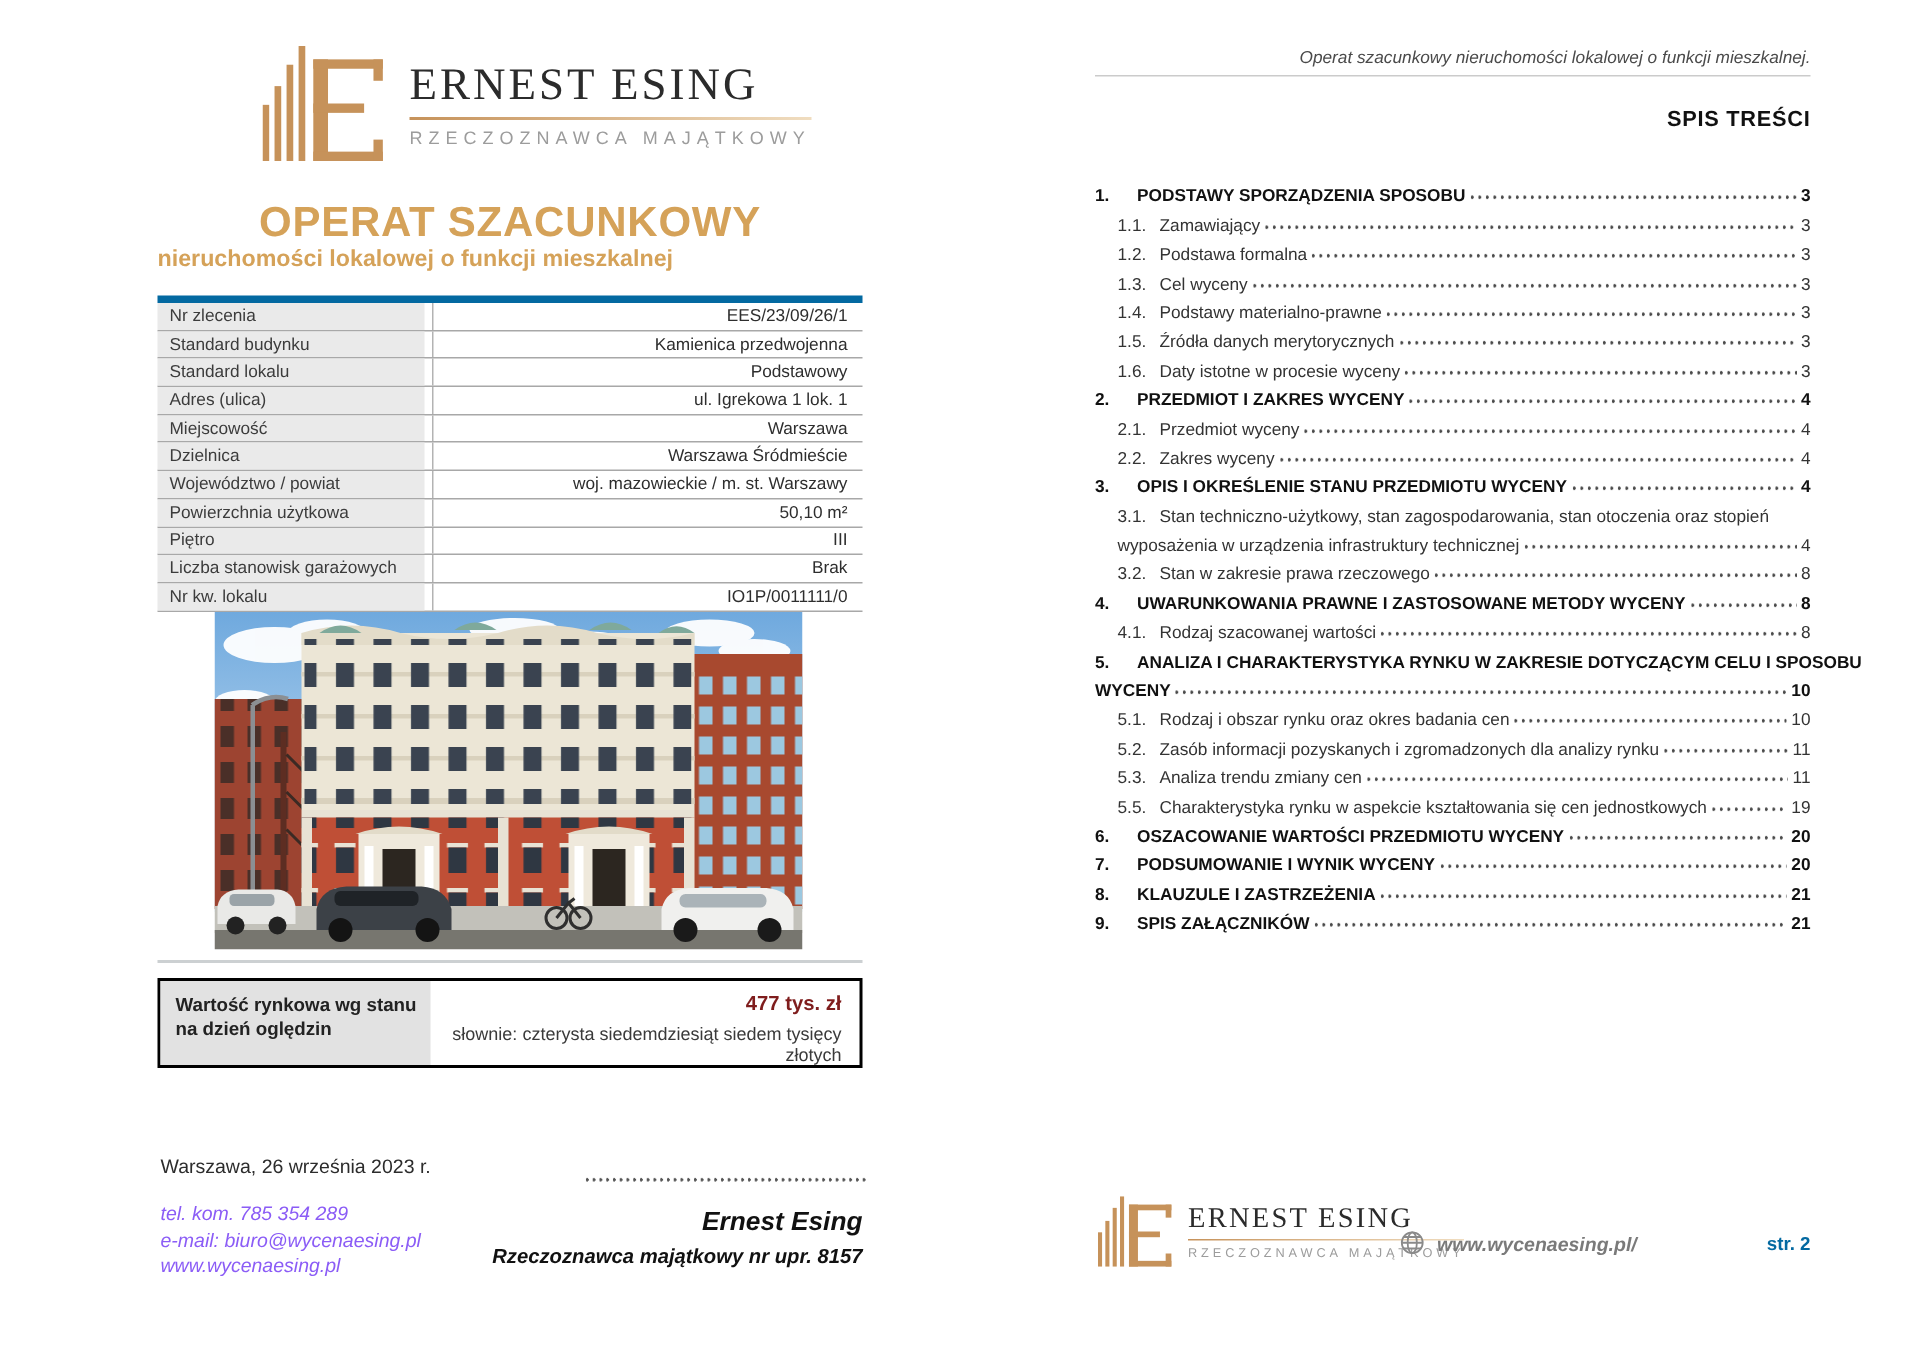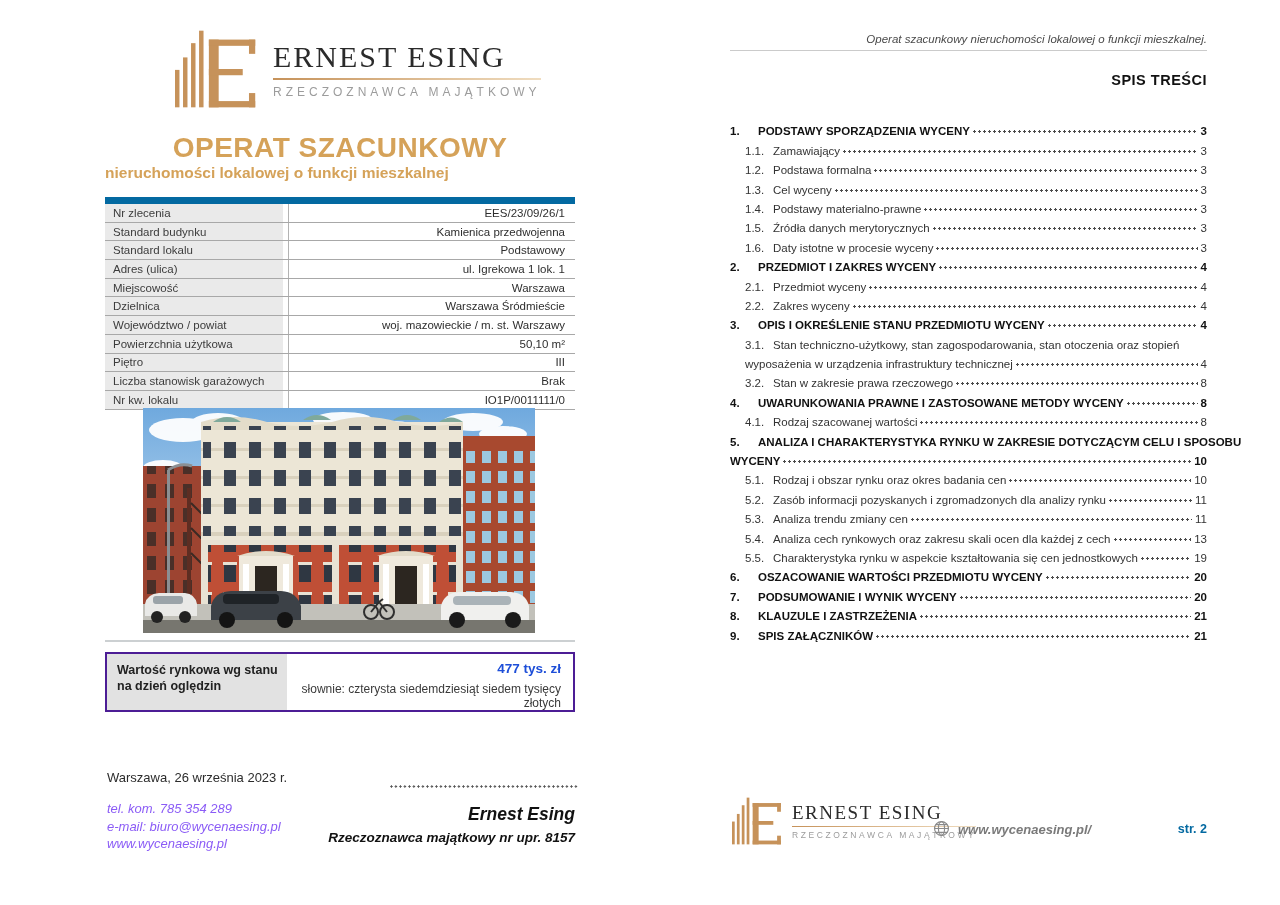--- a/index.html
+++ b/index.html
@@ -25,38 +25,38 @@
     font-size:12px; letter-spacing:4px; color:#9c9c9c; white-space:nowrap;
   }
 
   
   .doc-title { position:absolute; top:132px; width:100%; text-align:center;
     font-size:28px; font-weight:800; letter-spacing:0.5px; color:var(--title-gold,#d5a259); }
   .doc-subtitle { position:absolute; top:164px; width:100%; text-align:left;
     font-size:15.5px; font-weight:700; color:var(--title-gold,#d5a259); }
 
   
-  .prop-table { position:absolute; top:197px; left:0; width:470px; border-top:7px solid #0369a1; }
+  .prop-table { position:absolute; top:197px; left:0; width:470px; border-top:5px solid #0369a1; }
   .prow { display:flex; border-bottom:1px solid #a8a8a8; height:18.7px; align-items:center; font-size:11.5px; }
   .prow .plabel { width:178px; height:100%; background:var(--table-bg,#eaeaea);
     padding:0 0 0 8px; display:flex; align-items:center; color:#3c3c3c; }
   .prow .pgap { width:6px; height:100%; border-right:1px solid #b3b3b3; }
   .prow .pvalue { flex:1; text-align:right; padding-right:10px; color:#2e2e2e; }
 
   
   .photo { position:absolute; top:408px; left:38px; width:392px; height:225px; }
 
   
   .sep-line { position:absolute; top:640px; left:0; width:470px; border-top:2px solid #ccd0d2; }
   .value-box { position:absolute; top:652px; left:0; width:470px; height:60px;
-    border:2px solid #4c1d95; display:flex; background:#fff; }
+    border:2px solid #000000; display:flex; background:#fff; }
   .value-box .vlabel { width:180px; background:#e2e2e2; padding:8px 6px 0 10px;
     font-size:12.5px; font-weight:700; line-height:1.3; color:#222; }
   .value-box .vright { flex:1; padding:7px 12px 0 6px; text-align:right; }
-  .value-box .vamount { font-size:13.5px; font-weight:700; color:#1d4ed8; }
+  .value-box .vamount { font-size:13.5px; font-weight:700; color:#7f1d1d; }
   .value-box .vwords  { font-size:12px; color:#3a3a3a; margin-top:6px; }
 
   
   .l-date { position:absolute; top:770px; left:2px; font-size:13px; color:#2c2c2c; }
   .sig-dots { position:absolute; top:784px; left:285px; width:188px; height:5px;
     background-image:radial-gradient(circle at 1.5px 2.5px, #555 1px, transparent 1.2px);
     background-size:4.5px 5px; background-repeat:repeat-x; }
   .l-contacts { position:absolute; top:800px; left:2px; font-size:13px; font-style:italic;
     color:#8b5cf6; line-height:17.5px; }
   .sig-name { position:absolute; top:804px; right:0; text-align:right;
@@ -319,21 +319,21 @@
 
 <div class="page page-right">
 
   <div class="header-note">Operat szacunkowy nieruchomości lokalowej o funkcji mieszkalnej.</div>
   <div class="header-line"></div>
   <div class="toc-title">SPIS TREŚCI</div>
 
   <div class="toc" id="toc">
       <div class="toc-row lvl1 bold">
         <span class="toc-num">1.</span>
-        <span class="toc-text">PODSTAWY SPORZĄDZENIA WYCENY</span>
+        <span class="toc-text">PODSTAWY SPORZĄDZENIA SPOSOBU</span>
         <span class="toc-leader"></span>
         <span class="toc-page">3</span>
       </div>
       <div class="toc-row lvl2">
         <span class="toc-num">1.1.</span>
         <span class="toc-text">Zamawiający</span>
         <span class="toc-leader"></span>
         <span class="toc-page">3</span>
       </div>
       <div class="toc-row lvl2">
@@ -436,26 +436,20 @@
         <span class="toc-num">5.2.</span>
         <span class="toc-text">Zasób informacji pozyskanych i zgromadzonych dla analizy rynku</span>
         <span class="toc-leader"></span>
         <span class="toc-page">11</span>
       </div>
       <div class="toc-row lvl2">
         <span class="toc-num">5.3.</span>
         <span class="toc-text">Analiza trendu zmiany cen</span>
         <span class="toc-leader"></span>
         <span class="toc-page">11</span>
-      </div>
-      <div class="toc-row lvl2">
-        <span class="toc-num">5.4.</span>
-        <span class="toc-text">Analiza cech rynkowych oraz zakresu skali ocen dla każdej z cech</span>
-        <span class="toc-leader"></span>
-        <span class="toc-page">13</span>
       </div>
       <div class="toc-row lvl2">
         <span class="toc-num">5.5.</span>
         <span class="toc-text">Charakterystyka rynku w aspekcie kształtowania się cen jednostkowych</span>
         <span class="toc-leader"></span>
         <span class="toc-page">19</span>
       </div>
       <div class="toc-row lvl1 bold">
         <span class="toc-num">6.</span>
         <span class="toc-text">OSZACOWANIE WARTOŚCI PRZEDMIOTU WYCENY</span>

